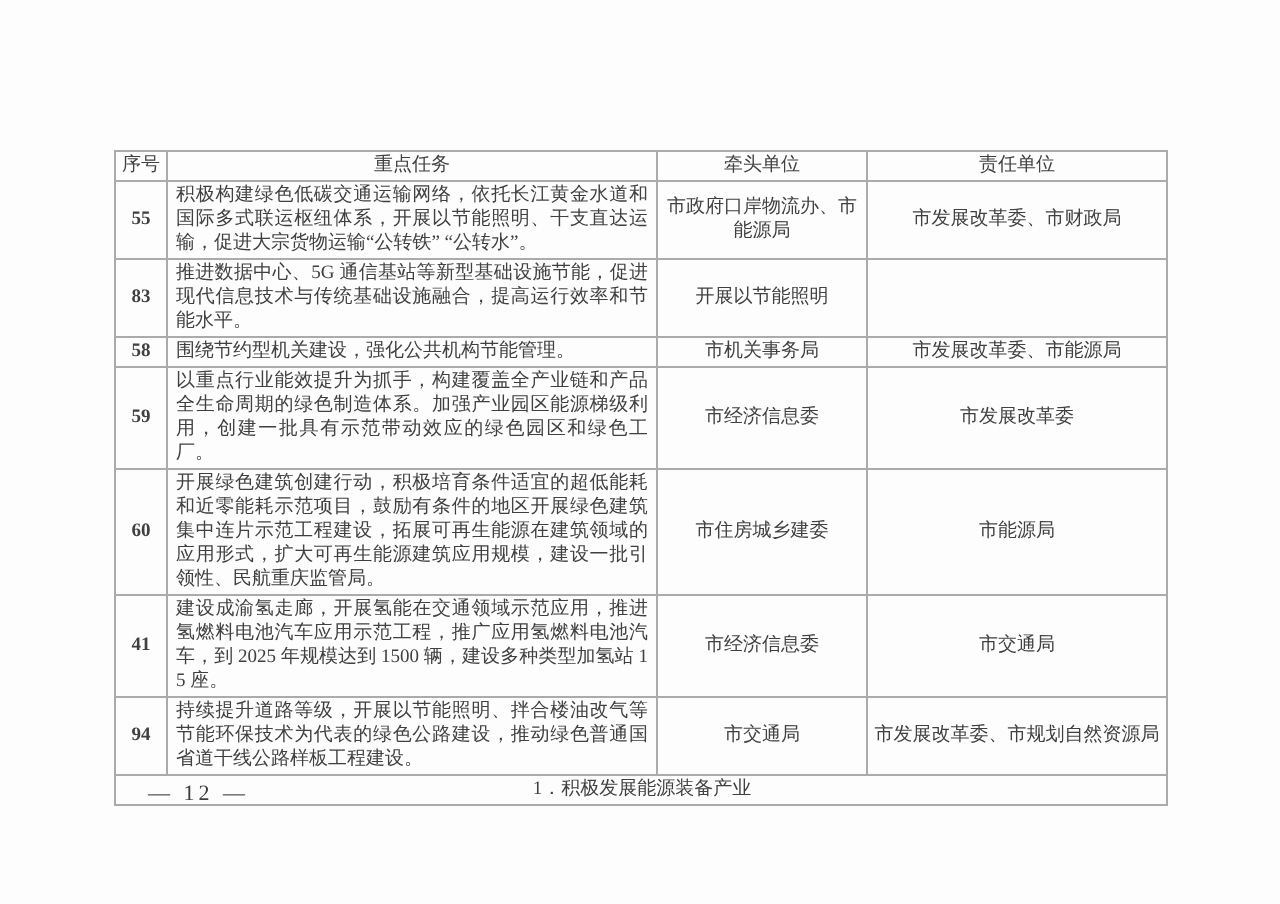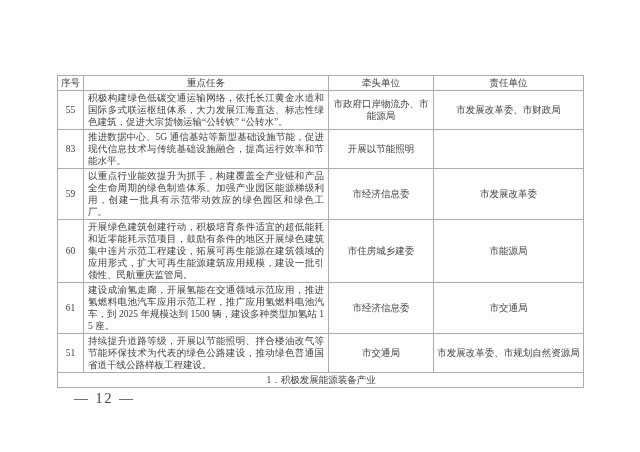--- a/index.html
+++ b/index.html
@@ -37,41 +37,42 @@
   .doc-table th {
     text-align: center;
     height: 12px;
   }
   .col-no   { width: 26px; }
   .col-task { width: 245px; }
   .col-lead { width: 105px; }
   .col-resp { width: 150px; }
   td.no-cell {
     text-align: center;
+    font-weight: bold;
   }
   td.task-cell {
     text-align: justify;
     padding: 1px 4px;
   }
   td.unit-cell {
     text-align: center;
   }
   td.section-cell {
     text-align: left;
     padding-left: 9px;
   }
   td.subsection-cell {
     text-align: center;
     padding-left: 3px;
   }
   .page-footer {
     position: absolute;
     left: 74px;
     top: 391px;
-    font-size: 14px;
+    font-size: 11px;
     color: #3c3c3c;
     letter-spacing: 2px;
   }
 </style>
 </head>
 <body>
 
 <table class="doc-table">
   <colgroup>
     <col class="col-no">
@@ -83,50 +84,56 @@
     <tr>
       <th>序号</th>
       <th>重点任务</th>
       <th>牵头单位</th>
       <th>责任单位</th>
     </tr>
   </thead>
   <tbody>
     <tr>
       <td class="no-cell">55</td>
-      <td class="task-cell">积极构建绿色低碳交通运输网络，依托长江黄金水道和国际多式联运枢纽体系，大力发展江海直达、标志性绿色建筑，促进大宗货物运输“公转铁” “公转水”。</td>
+      <td class="task-cell">积极构建绿色低碳交通运输网络，依托长江黄金水道和国际多式联运枢纽体系，开展以节能照明、干支直达运输，促进大宗货物运输“公转铁” “公转水”。</td>
       <td class="unit-cell">市政府口岸物流办、市能源局</td>
       <td class="unit-cell">市发展改革委、市财政局</td>
     </tr>
     <tr>
       <td class="no-cell">83</td>
       <td class="task-cell">推进数据中心、5G 通信基站等新型基础设施节能，促进现代信息技术与传统基础设施融合，提高运行效率和节能水平。</td>
       <td class="unit-cell">开展以节能照明</td>
       <td class="unit-cell"></td>
+    </tr>
+    <tr>
+      <td class="no-cell">58</td>
+      <td class="task-cell">围绕节约型机关建设，强化公共机构节能管理。</td>
+      <td class="unit-cell">市机关事务局</td>
+      <td class="unit-cell">市发展改革委、市能源局</td>
     </tr>
     <tr>
       <td class="no-cell">59</td>
       <td class="task-cell">以重点行业能效提升为抓手，构建覆盖全产业链和产品全生命周期的绿色制造体系。加强产业园区能源梯级利用，创建一批具有示范带动效应的绿色园区和绿色工厂。</td>
       <td class="unit-cell">市经济信息委</td>
       <td class="unit-cell">市发展改革委</td>
     </tr>
     <tr>
       <td class="no-cell">60</td>
       <td class="task-cell">开展绿色建筑创建行动，积极培育条件适宜的超低能耗和近零能耗示范项目，鼓励有条件的地区开展绿色建筑集中连片示范工程建设，拓展可再生能源在建筑领域的应用形式，扩大可再生能源建筑应用规模，建设一批引领性、民航重庆监管局。</td>
       <td class="unit-cell">市住房城乡建委</td>
       <td class="unit-cell">市能源局</td>
     </tr>
     <tr>
-      <td class="no-cell">61</td>
+      <td class="no-cell">41</td>
       <td class="task-cell">建设成渝氢走廊，开展氢能在交通领域示范应用，推进氢燃料电池汽车应用示范工程，推广应用氢燃料电池汽车，到 2025 年规模达到 1500 辆，建设多种类型加氢站 15 座。</td>
       <td class="unit-cell">市经济信息委</td>
       <td class="unit-cell">市交通局</td>
     </tr>
     <tr>
-      <td class="no-cell">51</td>
+      <td class="no-cell">94</td>
       <td class="task-cell">持续提升道路等级，开展以节能照明、拌合楼油改气等节能环保技术为代表的绿色公路建设，推动绿色普通国省道干线公路样板工程建设。</td>
       <td class="unit-cell">市交通局</td>
       <td class="unit-cell">市发展改革委、市规划自然资源局</td>
     </tr>
     <tr>
       <td class="subsection-cell" colspan="4">1．积极发展能源装备产业</td>
     </tr>
   </tbody>
 </table>
 

